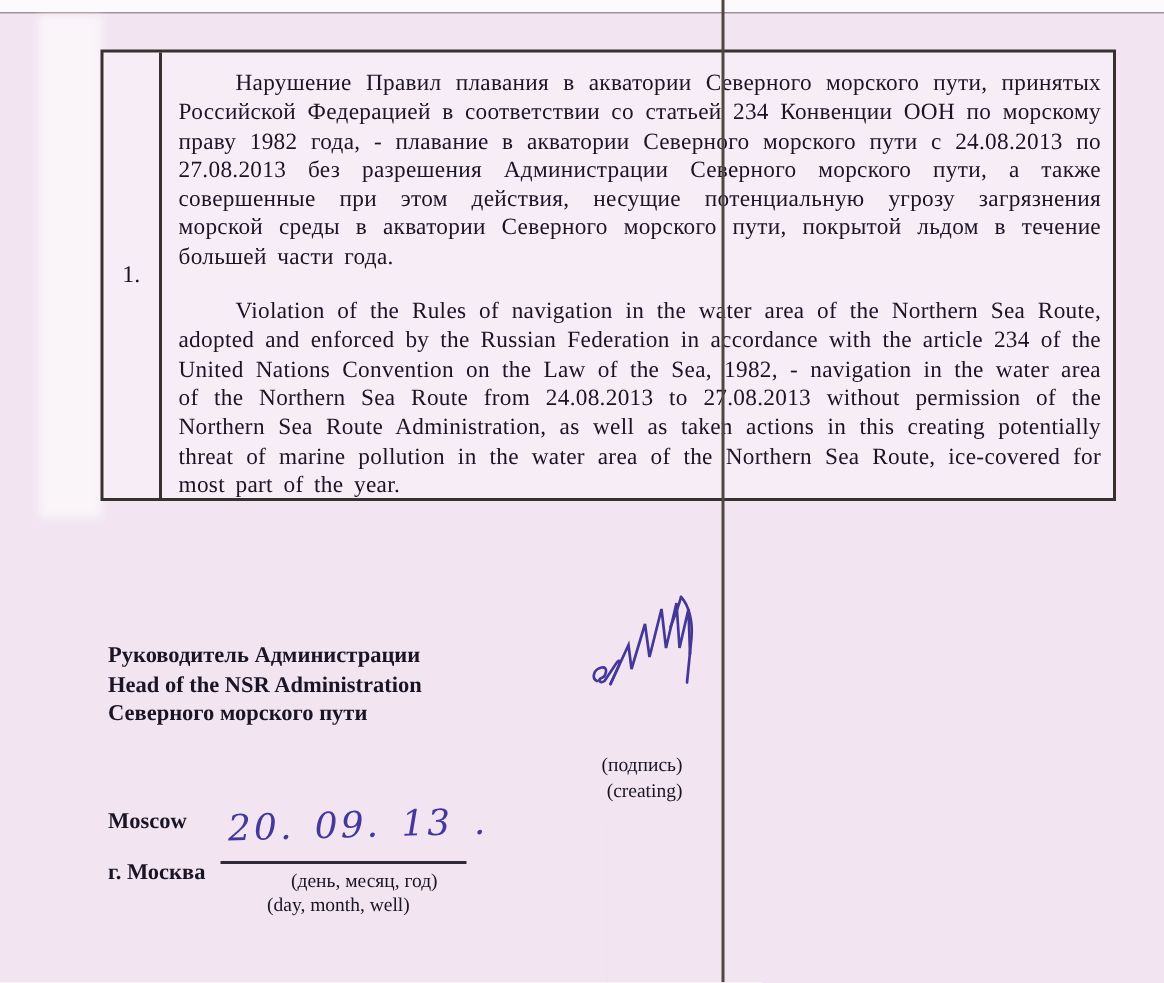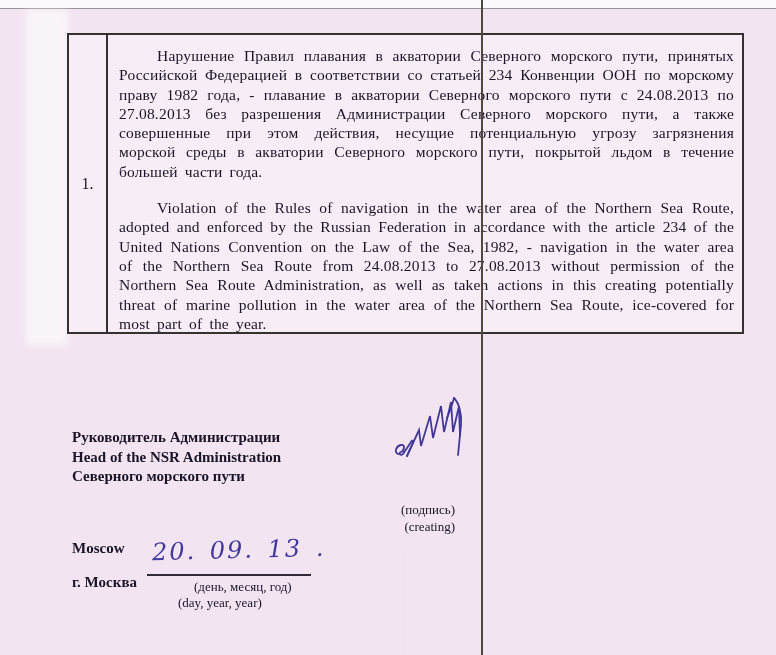--- a/index.html
+++ b/index.html
@@ -124,15 +124,15 @@
 
   <div class="name-block">
   </div>
 
   <div class="city-ru">г. Москва</div>
   <div class="city-en">Moscow</div>
 
   <div class="date-hand">20. 09. 13 .</div>
   <div class="date-line"></div>
   <div class="date-caption-ru">(день, месяц, год)</div>
-  <div class="date-caption-en">(day, year, year)</div>
+  <div class="date-caption-en">(day, month, well)</div>
 
 </div>
 
 </body></html>

